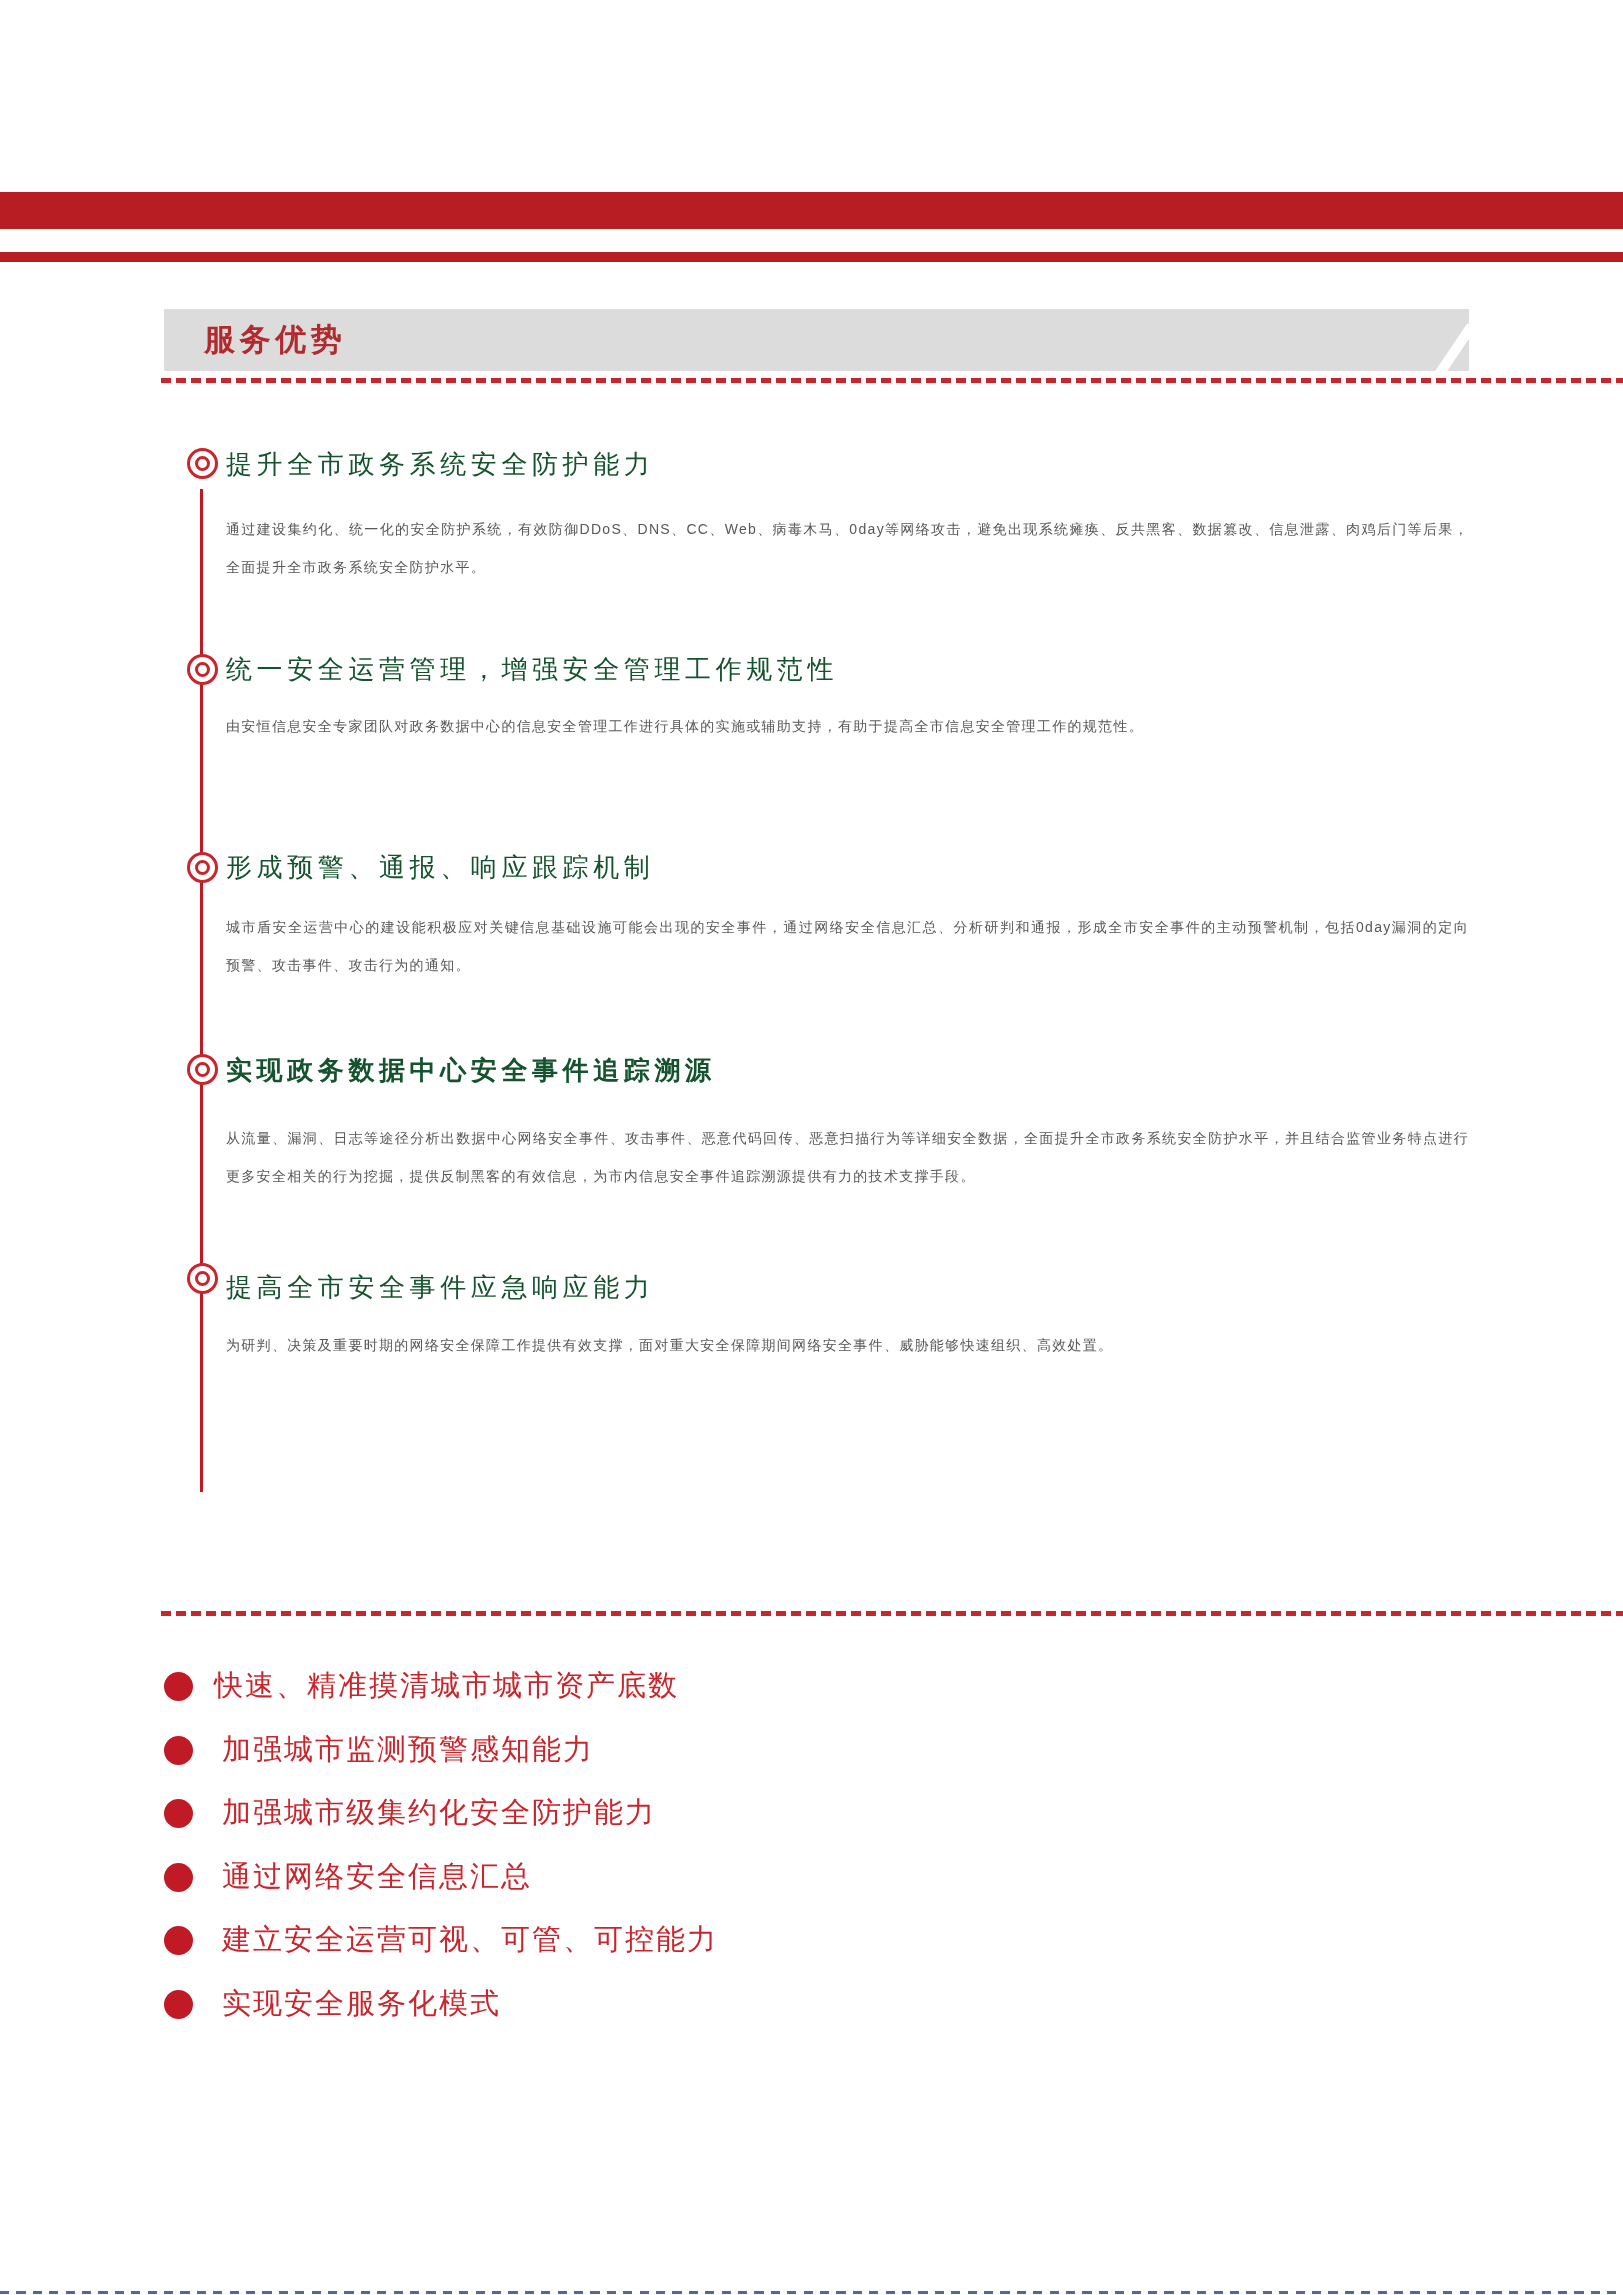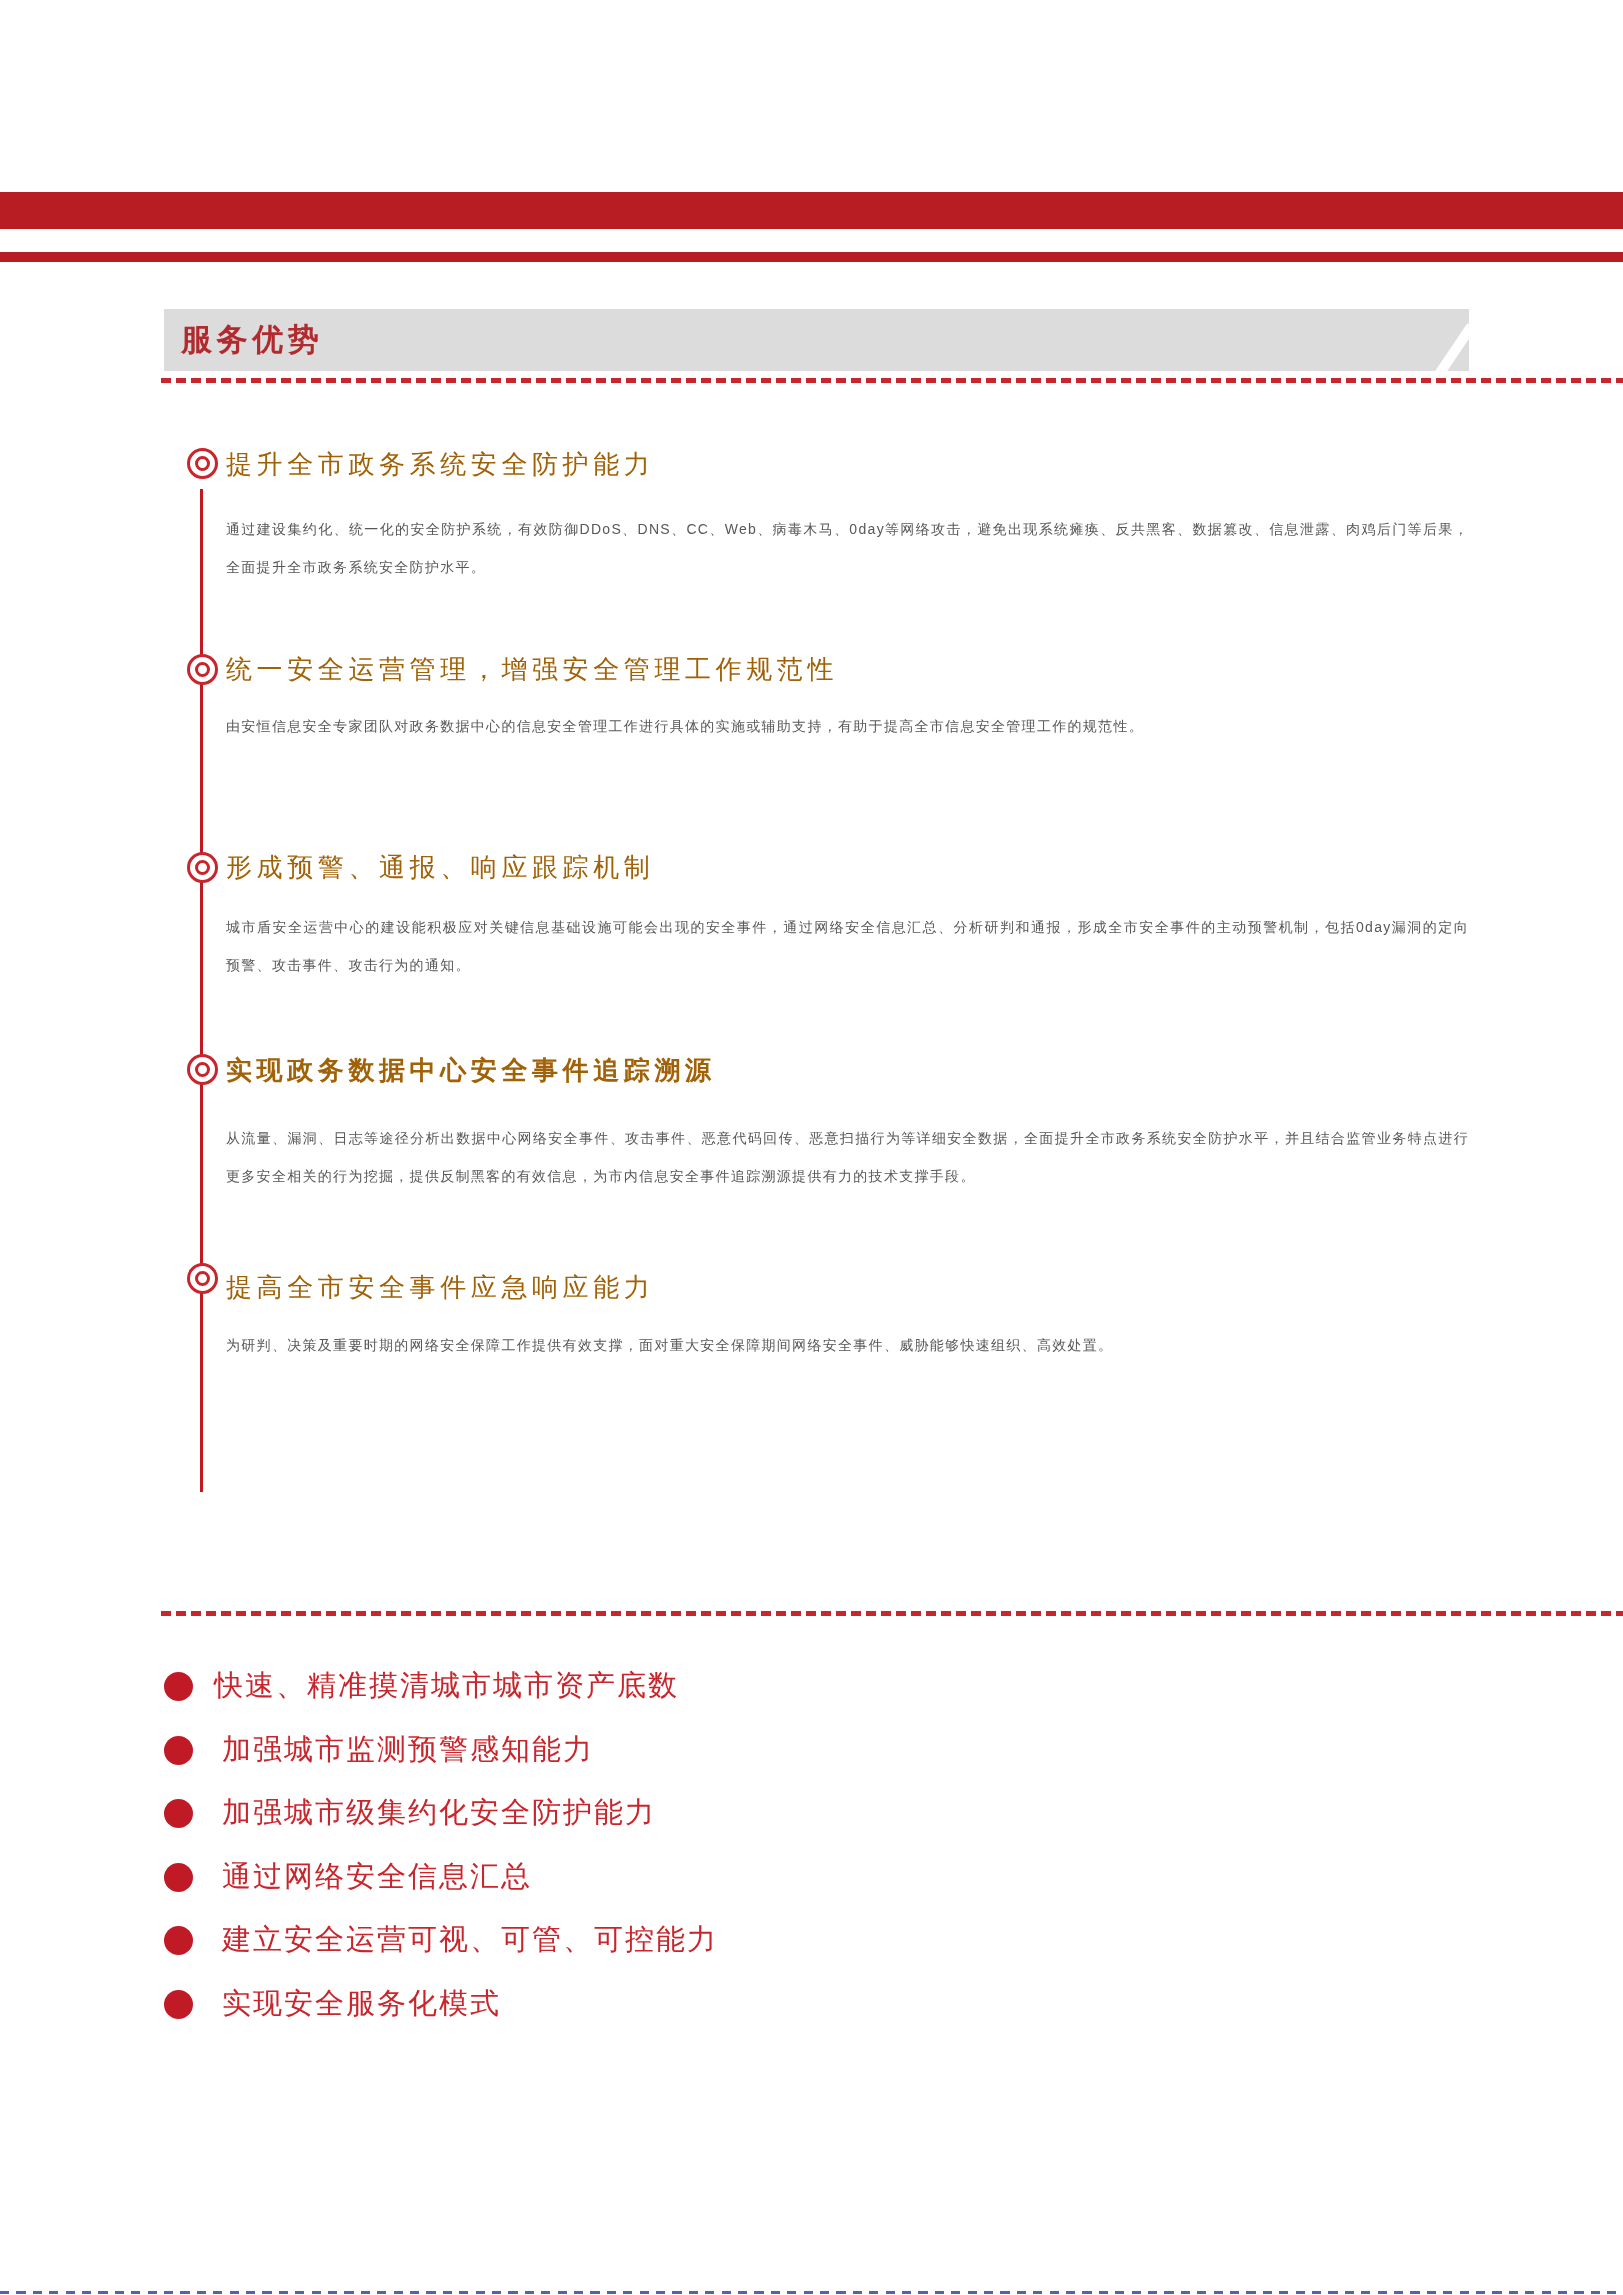--- a/index.html
+++ b/index.html
@@ -11,21 +11,21 @@
   .bar { position:absolute; left:0; width:100%; background:#b81d23; }
   .bar.thick { top:192px; height:37px; }
   .bar.thin  { top:252px; height:9.8px; }
 
   
   .sec-hdr {
     position:absolute; left:164px; width:1305px; height:62px;
     background:#dcdcdc; overflow:hidden;
   }
   .sec-hdr .hdr-txt {
-    display:block; padding-left:17px; line-height:62px;
+    display:block; padding-left:40px; line-height:62px;
     font-size:31px; font-weight:700; letter-spacing:4.6px; color:#b12a2e;
     white-space:nowrap;
   }
   .sec-hdr .slash {
     position:absolute; right:9.2px; top:11.8px; width:9.8px; height:59px;
     background:#ffffff; transform:rotate(34deg);
   }
 
   
   .dashed-red {
@@ -41,21 +41,21 @@
     position:absolute; left:187px; width:31px; height:31px; box-sizing:border-box;
     border:3.3px solid #c9252c; border-radius:50%; background:#ffffff;
     display:flex; align-items:center; justify-content:center;
   }
   .adv-icon .inner {
     width:15px; height:15px; box-sizing:border-box;
     border:3.9px solid #c9252c; border-radius:50%; background:#ffffff;
   }
   .adv-title {
     position:absolute; left:226px; height:30px; line-height:30px;
-    font-size:26px; color:#a16207; letter-spacing:4.6px; white-space:nowrap;
+    font-size:26px; color:#14532d; letter-spacing:4.6px; white-space:nowrap;
   }
   .adv-body {
     position:absolute; left:226px; width:1243px;
     font-size:14px; line-height:38px; letter-spacing:1.3px;
     color:#595757; text-align:justify;
   }
 
   
   .goal { position:absolute; left:164px; height:34px; display:flex; align-items:center; gap:29px; }
   .goal .dot { width:29px; height:29px; border-radius:50%; background:#c11a27; flex:0 0 auto; }

